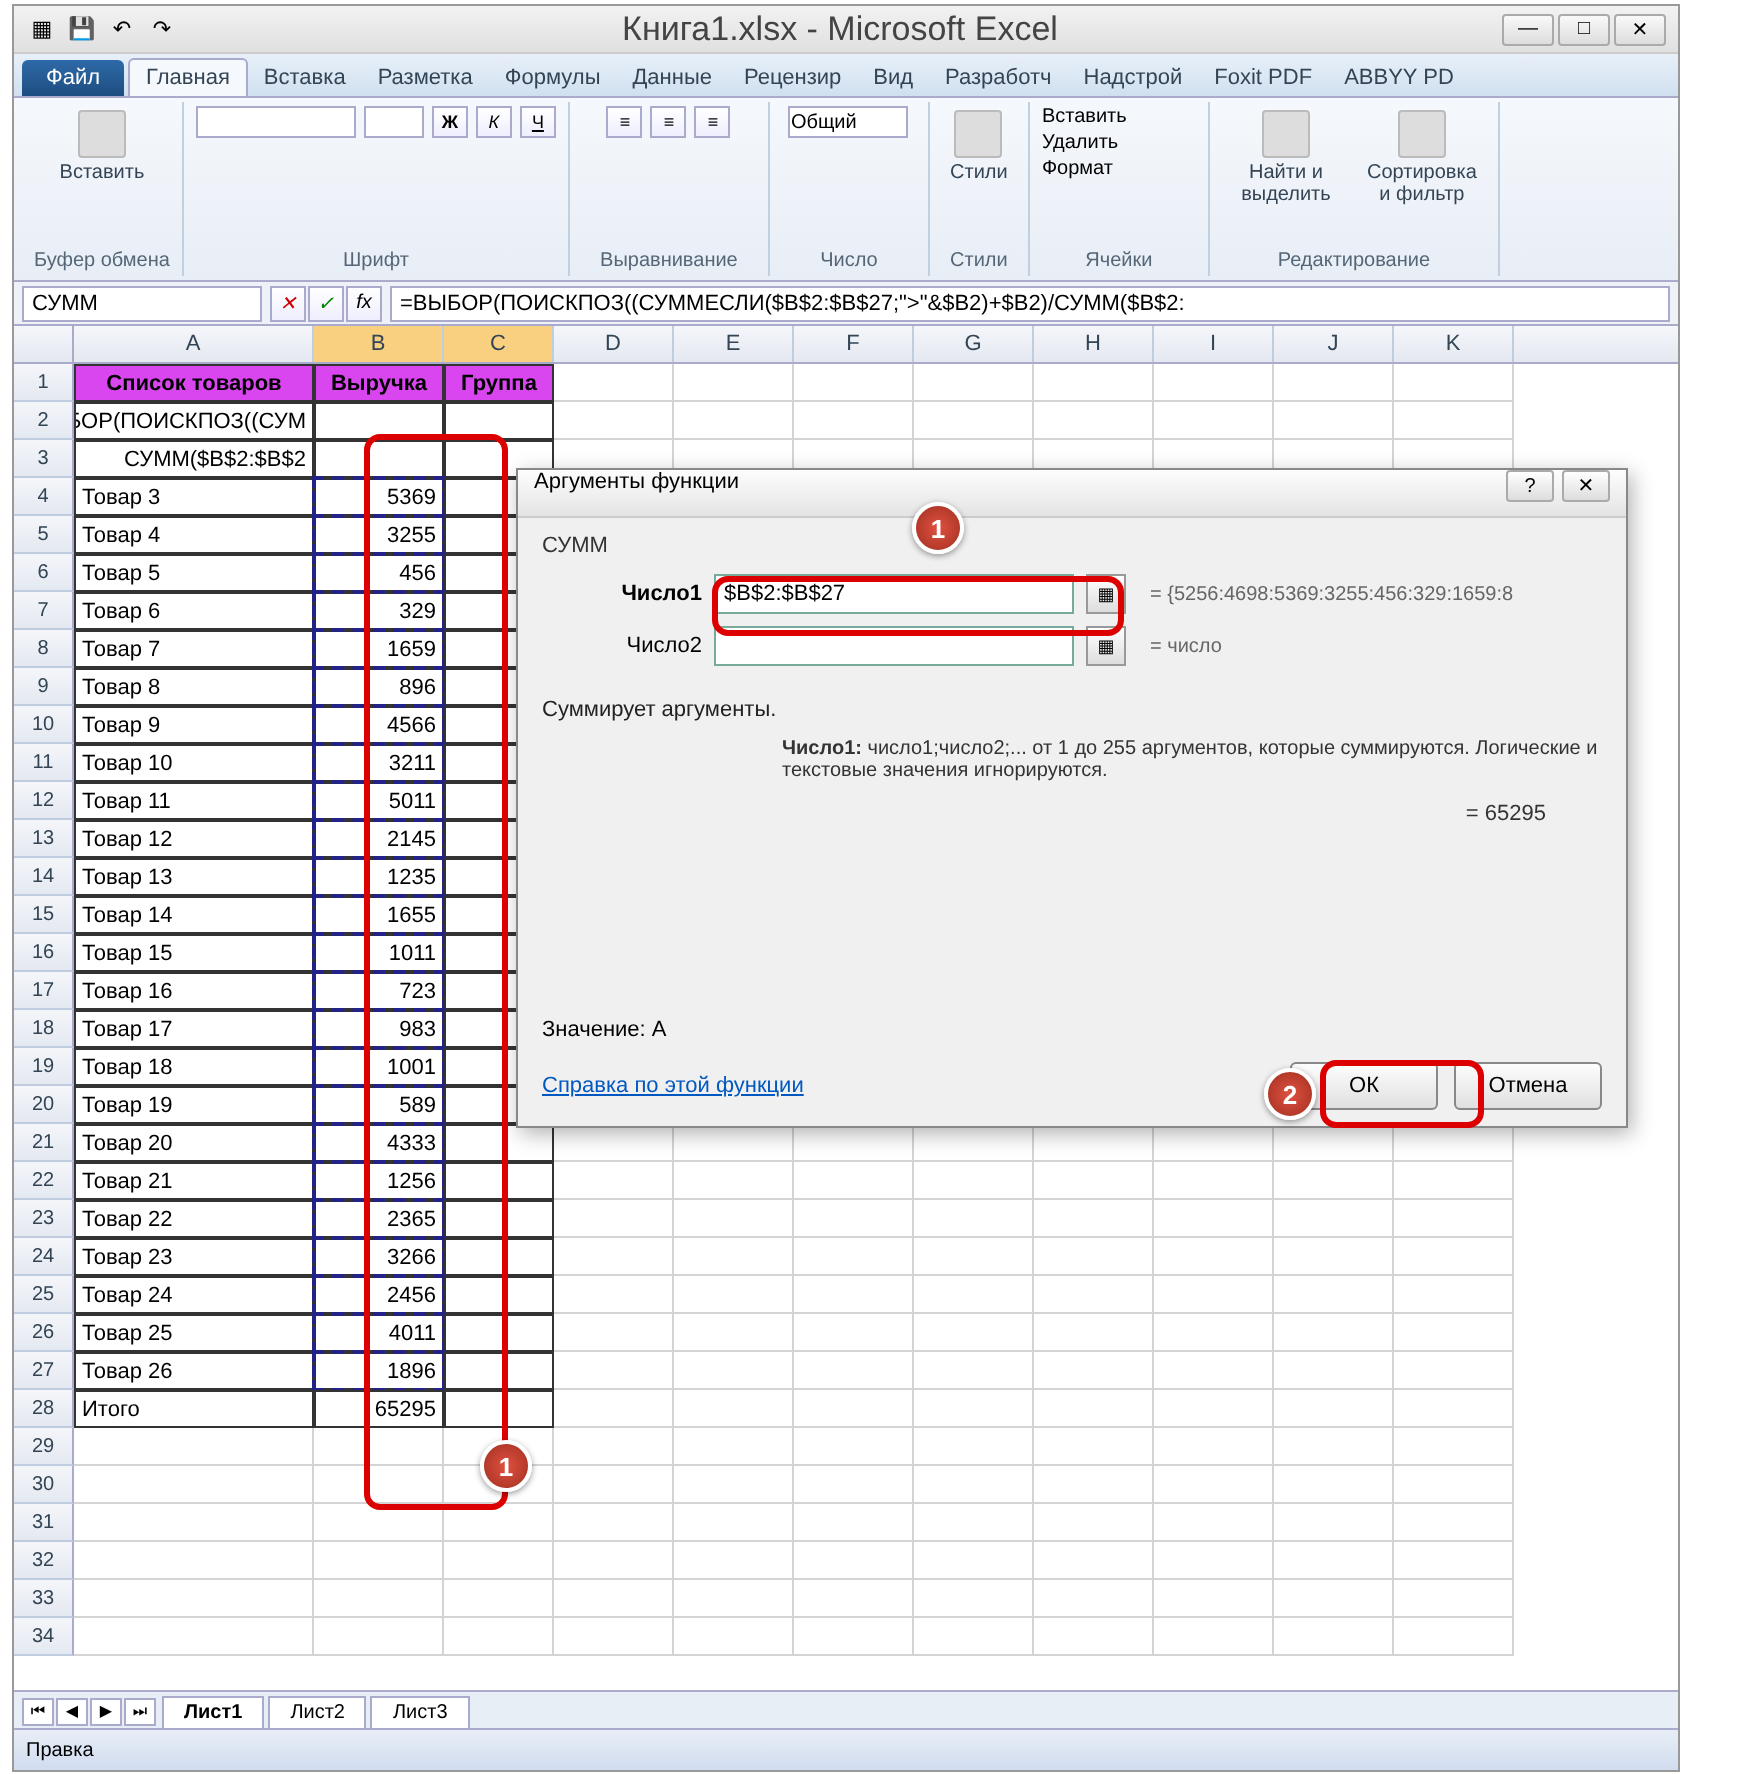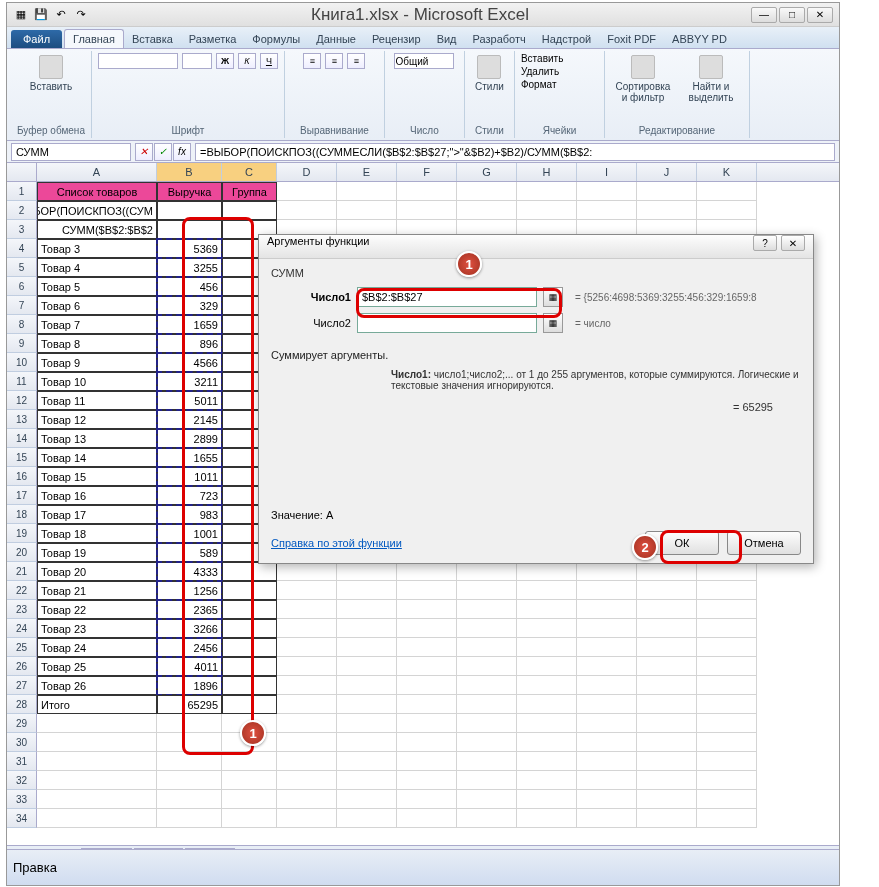--- a/index.html
+++ b/index.html
@@ -38,21 +38,21 @@
 
 .grid-area { position: relative; height: 688px; overflow: hidden; background: #fff; }
 .colheads { display: flex; height: 19px; background: linear-gradient(#f4f6fa,#e4e8f0); border-bottom: 1px solid #aac; }
 .corner { width: 30px; border-right: 1px solid #aac; }
 .colhead { border-right: 1px solid #c0cde0; font-size: 11px; color: #345; display: flex; align-items: center; justify-content: center; cursor: pointer; }
 .colhead.sel { background: #f8d080; }
 .rows { }
 .row { display: flex; height: 19px; }
 .rowhead { width: 30px; background: linear-gradient(#f4f6fa,#e4e8f0); border-right: 1px solid #aac; border-bottom: 1px solid #c0cde0; font-size: 10px; color: #345; display: flex; align-items: center; justify-content: center; cursor: pointer; }
 .cell { border-right: 1px solid #d4d4d4; border-bottom: 1px solid #d4d4d4; font-size: 11px; padding: 0 3px; display: flex; align-items: center; overflow: hidden; white-space: nowrap; }
-.cell.hdr { background: #ec4899; font-weight: normal; border: 1px solid #333; justify-content: center; }
+.cell.hdr { background: #d946ef; font-weight: bold; border: 1px solid #333; justify-content: center; }
 .cell.bord { border: 1px solid #333; }
 .cell.right { justify-content: flex-end; }
 .wA { width: 120px; } .wB { width: 65px; } .wC { width: 55px; } .wD { width: 60px; } .wE { width: 60px; } .wF { width: 60px; } .wG { width: 60px; } .wH { width: 60px; } .wI { width: 60px; } .wJ { width: 60px; } .wK { width: 60px; }
 
 
 .marching { outline: 2px dashed #228; outline-offset: -1px; }
 
 
 .callout-red { position: absolute; border: 3px solid #d00; border-radius: 8px; pointer-events: none; z-index: 50; }
 .badge { position: absolute; width: 26px; height: 26px; border-radius: 50%; background: radial-gradient(#e05040,#a03020); border: 2px solid #fff; color: #fff; font-weight: bold; display: flex; align-items: center; justify-content: center; font-size: 13px; z-index: 51; box-shadow: 0 1px 3px rgba(0,0,0,.4); }
@@ -75,21 +75,21 @@
 .dlg-link { color: #0058c0; text-decoration: underline; cursor: pointer; }
 .dlg-btn { width: 74px; height: 24px; border: 1px solid #888; background: linear-gradient(#fdfdfd,#e0e0e0); margin-left: 8px; cursor: pointer; border-radius: 3px; font-size: 11px; }
 .dlg-value { position: absolute; bottom: 42px; left: 12px; }
 .dlg-result { position: absolute; right: 40px; top: 166px; color: #333; }
 
 
 .sheettabs { position: absolute; bottom: 20px; left: 0; right: 0; height: 20px; background: #e8eef6; border-top: 1px solid #aac; display: flex; align-items: center; font-size: 10px; padding-left: 4px; }
 .navbtn { width: 16px; height: 14px; border: 1px solid #aac; background: #fff; margin-right: 1px; cursor: pointer; font-size: 8px; display: flex; align-items: center; justify-content: center; }
 .sheettab { padding: 2px 10px; background: #fff; border: 1px solid #aac; border-bottom: none; margin-left: 2px; cursor: pointer; }
 .sheettab.active { background: #fff; font-weight: bold; }
-.statusbar { position: absolute; bottom: 0; left: 0; right: 0; height: 36px; background: linear-gradient(#e8eef6,#d0dcf0); border-top: 1px solid #aac; font-size: 13px; padding: 2px 6px; display: flex; align-items: center; }
+.statusbar { position: absolute; bottom: 0; left: 0; right: 0; height: 21px; background: linear-gradient(#e8eef6,#d0dcf0); border-top: 1px solid #aac; font-size: 10px; padding: 2px 6px; display: flex; align-items: center; }
 </style>
 </head>
 <body>
 
 <div class="window">
   <div class="titlebar">
     <div class="qat">
       <span class="qat-icon">▦</span>
       <span class="qat-icon">💾</span>
       <span class="qat-icon">↶</span>
@@ -166,25 +166,25 @@
         <span style="font-size:10px;cursor:pointer">Вставить</span>
         <span style="font-size:10px;cursor:pointer">Удалить</span>
         <span style="font-size:10px;cursor:pointer">Формат</span>
       </div>
       <div class="rgroup-label">Ячейки</div>
     </div>
     <div class="rgroup" style="min-width:140px">
       <div class="rgroup-content">
         <div class="bigbtn">
             <div class="bigbtn-icon"></div>
-            <span style="max-width:60px;text-align:center">Сортировка и фильтр</span>
+            <span style="max-width:60px;text-align:center">Найти и выделить</span>
           </div>
         <div class="bigbtn">
             <div class="bigbtn-icon"></div>
-            <span style="max-width:60px;text-align:center">Найти и выделить</span>
+            <span style="max-width:60px;text-align:center">Сортировка и фильтр</span>
           </div>
       </div>
       <div class="rgroup-label">Редактирование</div>
     </div>
   </div>
 
   <div class="formula-row">
     <div class="namebox">СУММ</div>
     <div class="fbar-btns">
       <div class="fbar-btn" style="color:#c00">✕</div>
@@ -388,21 +388,21 @@
           <div class="cell wF"></div>
           <div class="cell wG"></div>
           <div class="cell wH"></div>
           <div class="cell wI"></div>
           <div class="cell wJ"></div>
           <div class="cell wK"></div>
         </div>
         <div class="row">
           <div class="rowhead">14</div>
           <div class="cell wA bord">Товар 13</div>
-          <div class="cell wB bord right marching">2899</div>
+          <div class="cell wB bord right marching">1235</div>
           <div class="cell wC bord"></div>
           <div class="cell wD"></div>
           <div class="cell wE"></div>
           <div class="cell wF"></div>
           <div class="cell wG"></div>
           <div class="cell wH"></div>
           <div class="cell wI"></div>
           <div class="cell wJ"></div>
           <div class="cell wK"></div>
         </div>

